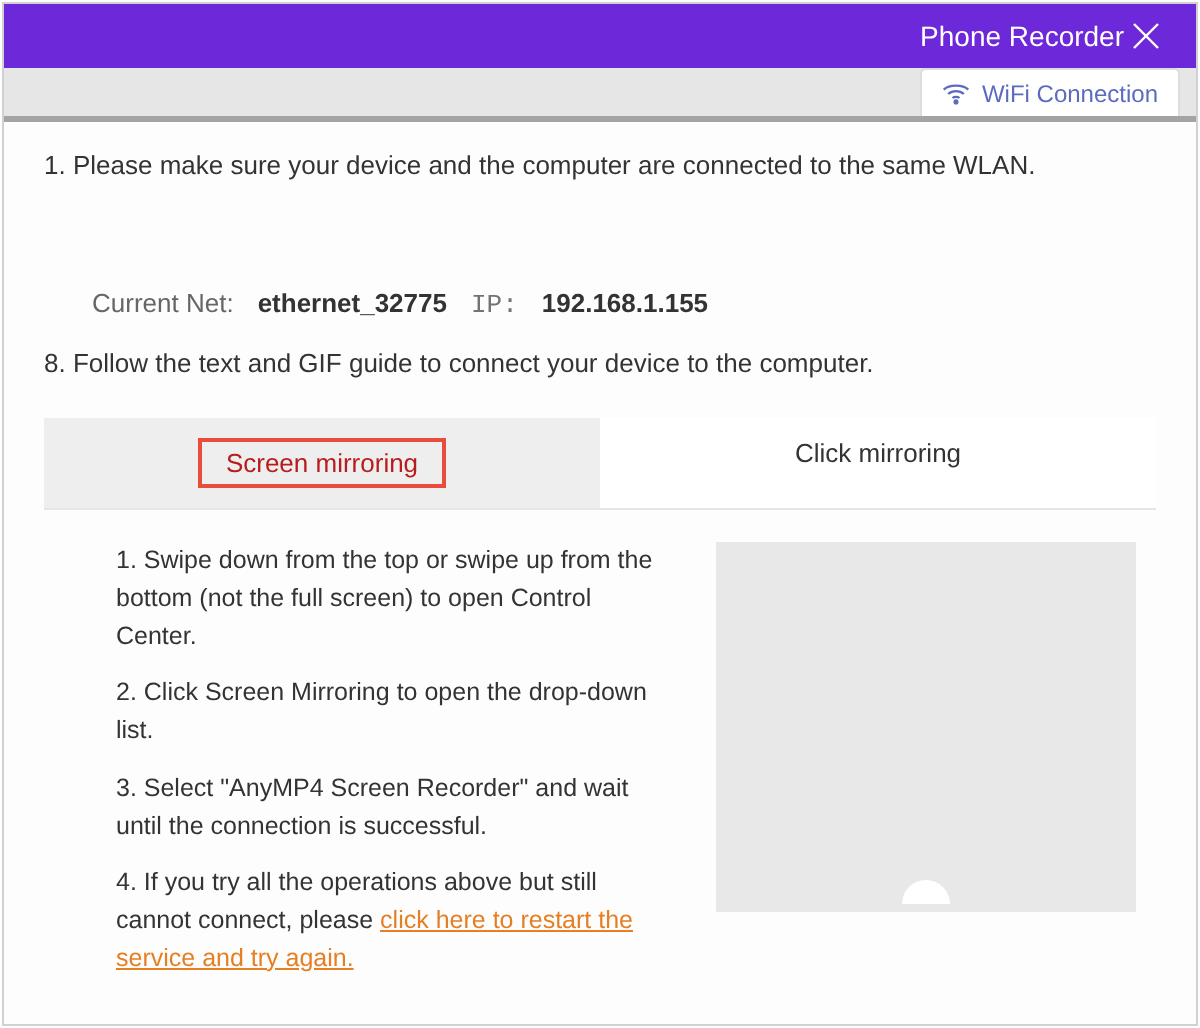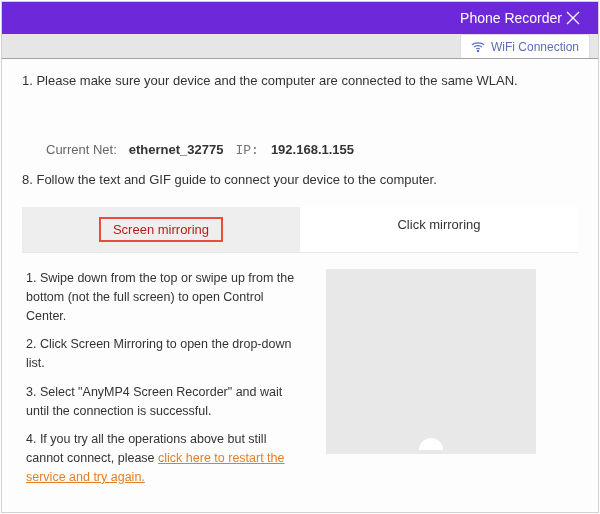--- a/index.html
+++ b/index.html
@@ -51,21 +51,21 @@
       width: 14px;
       height: 14px;
     }
     .toolbar {
       background: #e6e6e6;
       height: 36px;
       display: flex;
       justify-content: flex-end;
       align-items: flex-end;
       padding: 0 8px;
-      border-bottom: 1px solid #a3a3a3;
+      border-bottom: 3px solid #a3a3a3;
     }
     .wifi-tab {
       background: #fff;
       border: 1px solid #ddd;
       border-bottom: none;
       padding: 4px 10px;
       display: flex;
       align-items: center;
       gap: 6px;
       color: #5c6bc0;
@@ -132,20 +132,21 @@
     }
     .instructions {
       display: flex;
       gap: 20px;
       padding: 16px 4px 0 4px;
       flex: 1;
     }
     .instr-text {
       flex: 1;
       max-width: 280px;
+      margin-left: 32px;
     }
     .instr-text p {
       margin-bottom: 10px;
       line-height: 1.5;
       font-size: 12.5px;
     }
     .link-orange {
       color: #e67e22;
       text-decoration: underline;
       cursor: pointer;

